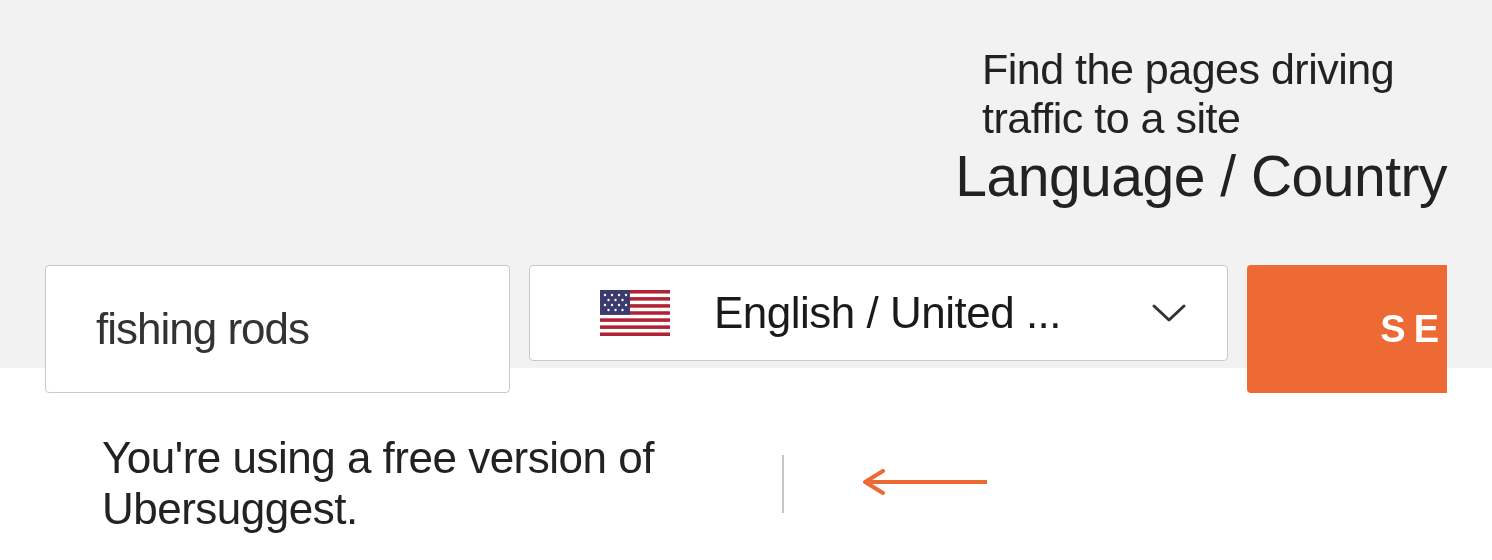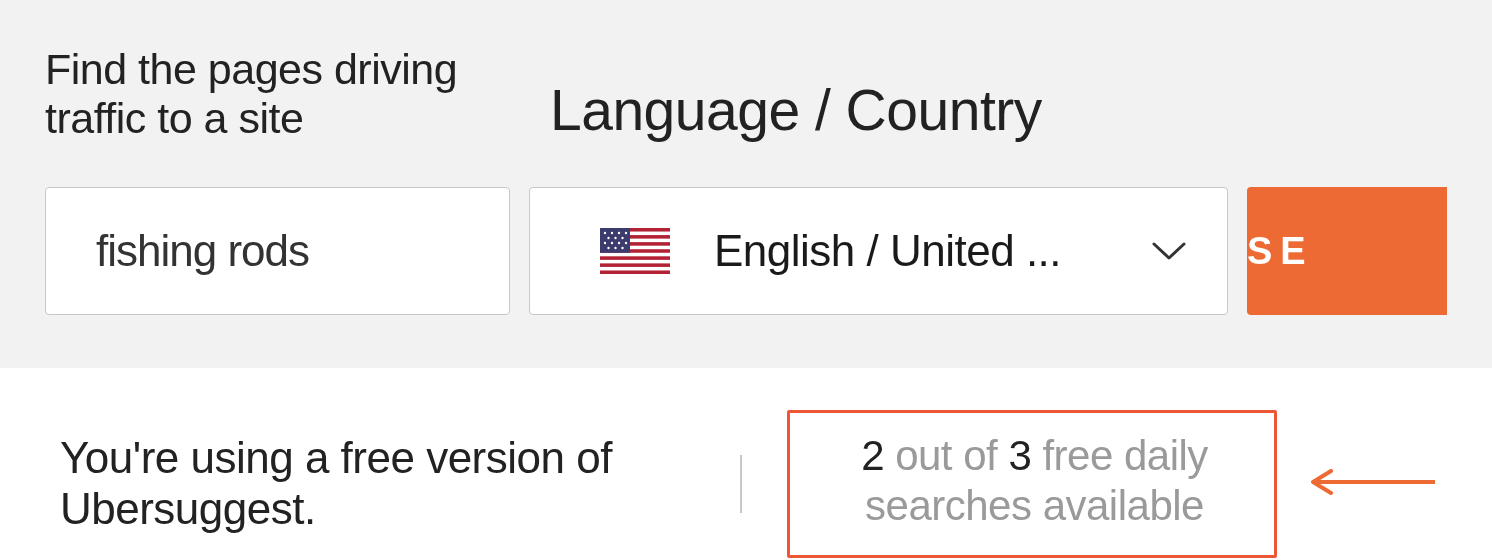--- a/index.html
+++ b/index.html
@@ -9,23 +9,23 @@
       height: 560px;
       overflow: hidden;
     }
     .top-section {
       background: #f2f2f2;
       padding: 45px 45px 55px 45px;
       height: 368px;
     }
     .labels-row {
       display: flex;
-      gap: 40px;
-      margin-bottom: 44px;
+      margin-bottom: 56px;
       align-items: flex-end;
+      flex-direction: column;
     }
     .label-site {
       width: 465px;
       font-size: 43px;
       color: #222;
       line-height: 1.14;
       letter-spacing: -0.5px;
     }
     .label-lang {
       font-size: 57px;
@@ -44,21 +44,21 @@
       background: #fff;
       border-radius: 4px;
       font-size: 44px;
       color: #333;
       padding: 0 50px;
       outline: none;
       letter-spacing: -1px;
     }
     .select-lang {
       width: 702px;
-      height: 128px;
+      height: 96px;
       border: 1px solid #c8c8c8;
       background: #fff;
       border-radius: 4px;
       display: flex;
       align-items: center;
       padding: 0 40px 0 70px;
       cursor: pointer;
     }
     .flag {
       width: 70px;
@@ -86,38 +86,39 @@
       height: 128px;
       background: #ed6a35;
       border: none;
       border-radius: 4px 0 0 4px;
       color: #fff;
       font-size: 38px;
       font-weight: 700;
       letter-spacing: 8px;
       display: flex;
       align-items: center;
-      justify-content: flex-start;
+      justify-content: flex-end;
       padding-right: 0;
       cursor: pointer;
       overflow: hidden;
     }
     .bottom-section {
       background: #fff;
       padding: 40px 45px 0 60px;
       display: flex;
       align-items: center;
       height: 192px;
     }
     .free-text {
       font-size: 44px;
       color: #222;
       line-height: 1.15;
       width: 680px;
       letter-spacing: -0.5px;
+      margin-left: 42px;
     }
     .vdiv {
       width: 2px;
       height: 58px;
       background: #c8c8c8;
       margin: 0 45px 0 0;
     }
     .quota-box {
       border: 3px solid #ee5735;
       padding: 18px 40px 24px 45px;
@@ -183,24 +184,19 @@
     </div>
     <button class="search-btn">
       <span>SE</span>
     </button>
   </div>
 </div>
 
 <div class="bottom-section">
   <div class="free-text">You're using a free version of Ubersuggest.</div>
   <div class="vdiv"></div>
-  <div class="quota-box">
-    <div class="quota-line">
-      <span class="num">2</span><span> out of </span><span class="num">3</span><span> free daily searches available</span>
-    </div>
-  </div>
   <div class="arrow-wrap">
     <svg class="arrow" viewBox="0 0 130 26">
       <line x1="128" y1="13" x2="10" y2="13" stroke="#ed6a35" stroke-width="4"></line>
       <polyline points="24,2 6,13 24,24" fill="none" stroke="#ed6a35" stroke-width="4" stroke-linecap="round" stroke-linejoin="round"></polyline>
     </svg>
   </div>
 </div>
 
 </body></html>

